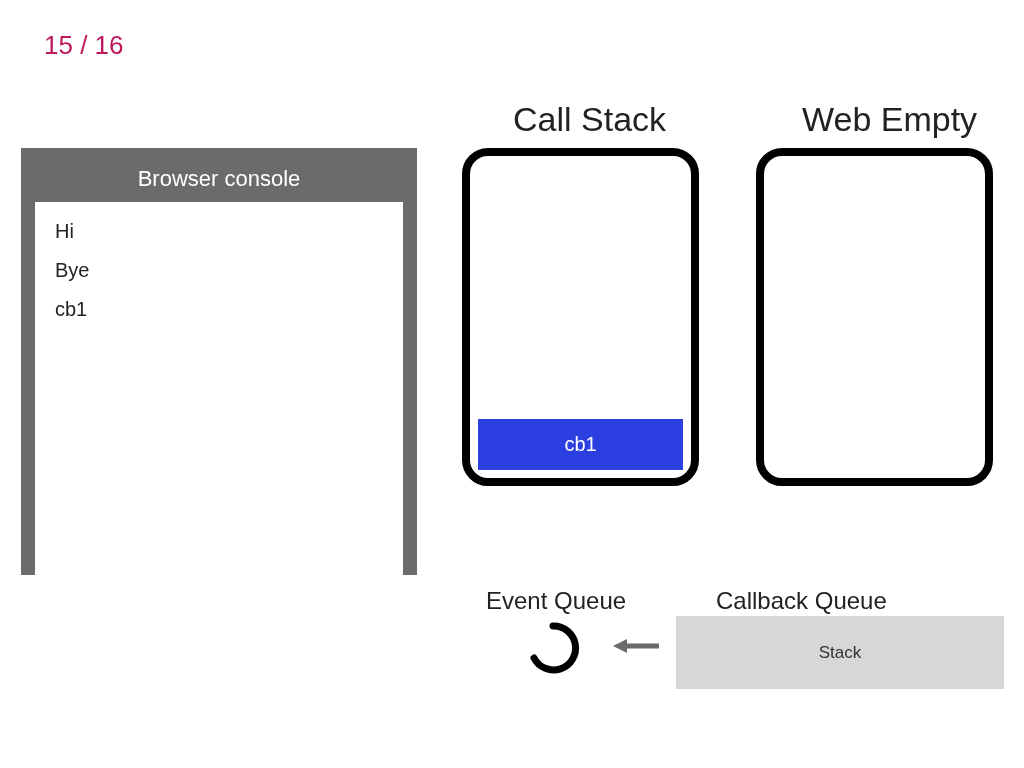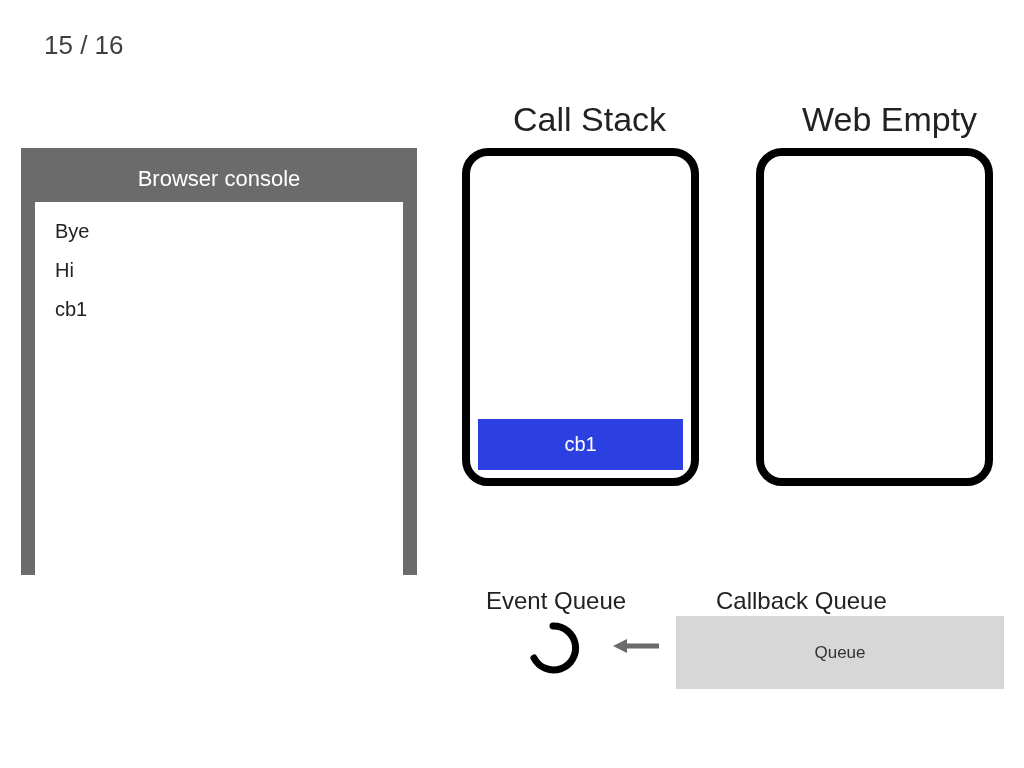--- a/index.html
+++ b/index.html
@@ -9,21 +9,21 @@
       font-family: Arial, Helvetica, sans-serif;
       background: #fff;
       position: relative;
       overflow: hidden;
     }
     .page-counter {
       position: absolute;
       left: 44px;
       top: 30px;
       font-size: 26px;
-      color: #404040;
+      color: #be185d;
     }
     .console-panel {
       position: absolute;
       left: 21px;
       top: 148px;
       width: 396px;
       height: 427px;
       background: #6b6b6b;
     }
     .console-title {
@@ -114,22 +114,22 @@
     }
   </style>
 </head>
 <body>
 
 <div class="page-counter">15 / 16</div>
 
 <div class="console-panel">
   <div class="console-title">Browser console</div>
   <div class="console-body">
+    <div class="console-line">Hi</div>
     <div class="console-line">Bye</div>
-    <div class="console-line">Hi</div>
     <div class="console-line">cb1</div>
   </div>
 </div>
 
 <div class="section-heading heading-callstack">Call Stack</div>
 <div class="section-heading heading-webapis">Web Empty</div>
 <div class="section-heading heading-eventloop">Event Queue</div>
 <div class="section-heading heading-callbackq">Callback Queue</div>
 
 <div class="stack-box">
@@ -147,14 +147,14 @@
 </div>
 
 <div class="arrow-left">
   <svg viewBox="0 0 46 20" width="46" height="20">
     <line x1="46" y1="10" x2="10" y2="10" stroke="#6b6b6b" stroke-width="5"></line>
     <polygon points="0,10 14,3 14,17" fill="#6b6b6b"></polygon>
   </svg>
 </div>
 
 <div class="callback-queue-box">
-  <span>Queue</span>
+  <span>Stack</span>
 </div>
 
 </body></html>

